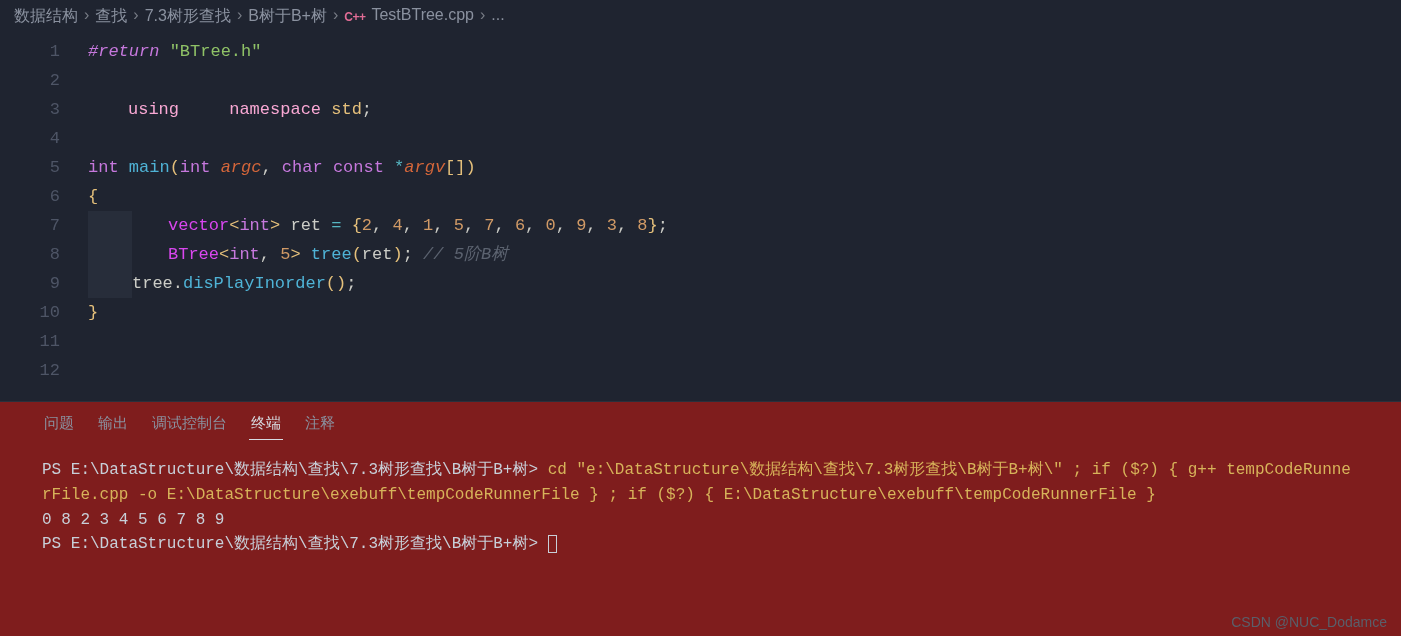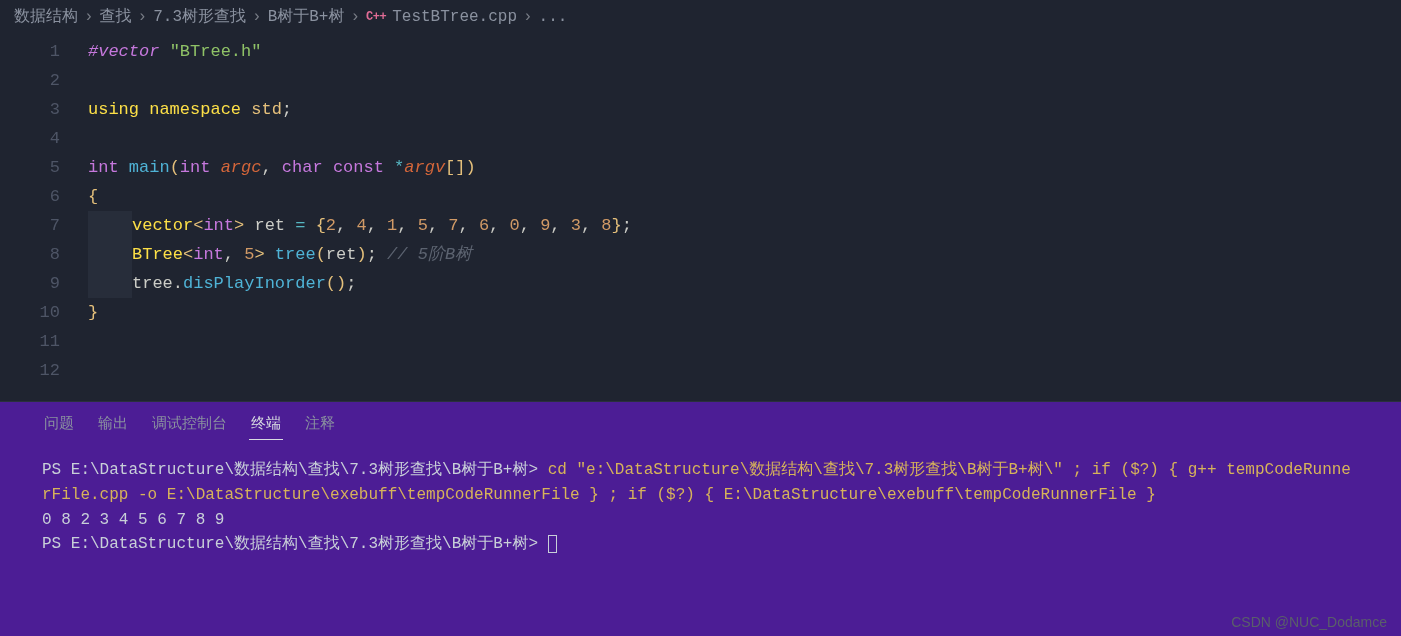--- a/index.html
+++ b/index.html
@@ -8,26 +8,25 @@
   height: 636px;
   background: #1f2430;
   font-family: 'Consolas', 'Courier New', monospace;
   font-size: 17px;
   color: #cbccc6;
   overflow: hidden;
   position: relative;
 }
 .breadcrumb {
   display: flex;
-  align-items: center;
   gap: 6px;
   padding: 6px 14px;
   font-size: 16px;
   color: #8a919f;
-  font-family: Liberation Mono, monospace;
+  font-family: Liberation Sans, sans-serif;
 }
 .breadcrumb .sep { color: #777c85; }
 .breadcrumb .cpp-icon {
   display: inline-flex;
   align-items: center;
   color: #e06c95;
   font-weight: bold;
   font-size: 12px;
   letter-spacing: -0.5px;
 }
@@ -51,40 +50,40 @@
 }
 .indent-hl {
   display: inline-block;
   width: 44px;
   height: 29px;
   background: #272d3a;
   vertical-align: top;
 }
 .tok-pp     { color: #c678dd; font-style: italic; }
 .tok-str    { color: #8fc267; }
-.tok-kw     { color: #fde047; }
+.tok-kw     { color: #f9a8d4; margin-left: 40px; }
 .tok-ns     { color: #e5c07b; }
 .tok-type   { color: #c678dd; }
-.tok-type2  { color: #fde047; }
+.tok-type2  { color: #d946ef; margin-left: 36px; }
 .tok-fn     { color: #4fb3d6; }
 .tok-param  { color: #d4663a; font-style: italic; }
 .tok-brace  { color: #e5c07b; }
 .tok-op     { color: #56b6c2; }
 .tok-num    { color: #d19a66; }
 .tok-cmt    { color: #5c6370; font-style: italic; }
 .tok-call   { color: #4fb3d6; }
 .tok-white  { color: #cbccc6; }
 
 .panel {
   position: absolute;
   bottom: 0;
   left: 0;
   right: 0;
   height: 235px;
-  background: #4c1d95;
+  background: #7f1d1d;
   border-top: 1px solid #2a303c;
 }
 .tabs {
   display: flex;
   gap: 20px;
   padding: 8px 42px 0;
   font-family: 'Microsoft YaHei', sans-serif;
   font-size: 15px;
   color: #8a919f;
 }
@@ -144,21 +143,21 @@
     <div class="ln">5</div>
       <div class="ln">6</div>
       <div class="ln">7</div>
       <div class="ln">8</div>
     <div class="ln">9</div>
       <div class="ln">10</div>
       <div class="ln">11</div>
       <div class="ln">12</div>
   </div>
   <div class="code">
-    <div class="code-line"><span class="tok-pp">#vector</span> <span class="tok-str">"BTree.h"</span></div>
+    <div class="code-line"><span class="tok-pp">#return</span> <span class="tok-str">"BTree.h"</span></div>
     <div class="code-line"></div>
     <div class="code-line"><span class="tok-kw">using</span> <span class="tok-kw">namespace</span> <span class="tok-ns">std</span><span class="tok-white">;</span></div>
     <div class="code-line"></div>
     <div class="code-line"><span class="tok-type">int</span> <span class="tok-fn">main</span><span class="tok-brace">(</span><span class="tok-type">int</span> <span class="tok-param">argc</span><span class="tok-white">,</span> <span class="tok-type">char</span> <span class="tok-type">const</span> <span class="tok-op">*</span><span class="tok-param">argv</span><span class="tok-brace">[]</span><span class="tok-brace">)</span></div>
     <div class="code-line"><span class="tok-brace">{</span></div>
     <div class="code-line"><span class="indent-hl"></span><span class="tok-type2">vector</span><span class="tok-brace">&lt;</span><span class="tok-type">int</span><span class="tok-brace">&gt;</span> <span class="tok-white">ret</span> <span class="tok-op">=</span> <span class="tok-brace">{</span><span class="tok-num">2</span><span class="tok-white">,</span> <span class="tok-num">4</span><span class="tok-white">,</span> <span class="tok-num">1</span><span class="tok-white">,</span> <span class="tok-num">5</span><span class="tok-white">,</span> <span class="tok-num">7</span><span class="tok-white">,</span> <span class="tok-num">6</span><span class="tok-white">,</span> <span class="tok-num">0</span><span class="tok-white">,</span> <span class="tok-num">9</span><span class="tok-white">,</span> <span class="tok-num">3</span><span class="tok-white">,</span> <span class="tok-num">8</span><span class="tok-brace">}</span><span class="tok-white">;</span></div>
     <div class="code-line"><span class="indent-hl"></span><span class="tok-type2">BTree</span><span class="tok-brace">&lt;</span><span class="tok-type">int</span><span class="tok-white">,</span> <span class="tok-num">5</span><span class="tok-brace">&gt;</span> <span class="tok-call">tree</span><span class="tok-brace">(</span><span class="tok-white">ret</span><span class="tok-brace">)</span><span class="tok-white">;</span> <span class="tok-cmt">// 5阶B树</span></div>
     <div class="code-line"><span class="indent-hl"></span><span class="tok-white">tree</span><span class="tok-white">.</span><span class="tok-call">disPlayInorder</span><span class="tok-brace">(</span><span class="tok-brace">)</span><span class="tok-white">;</span></div>
     <div class="code-line"><span class="tok-brace">}</span></div>
   </div>

